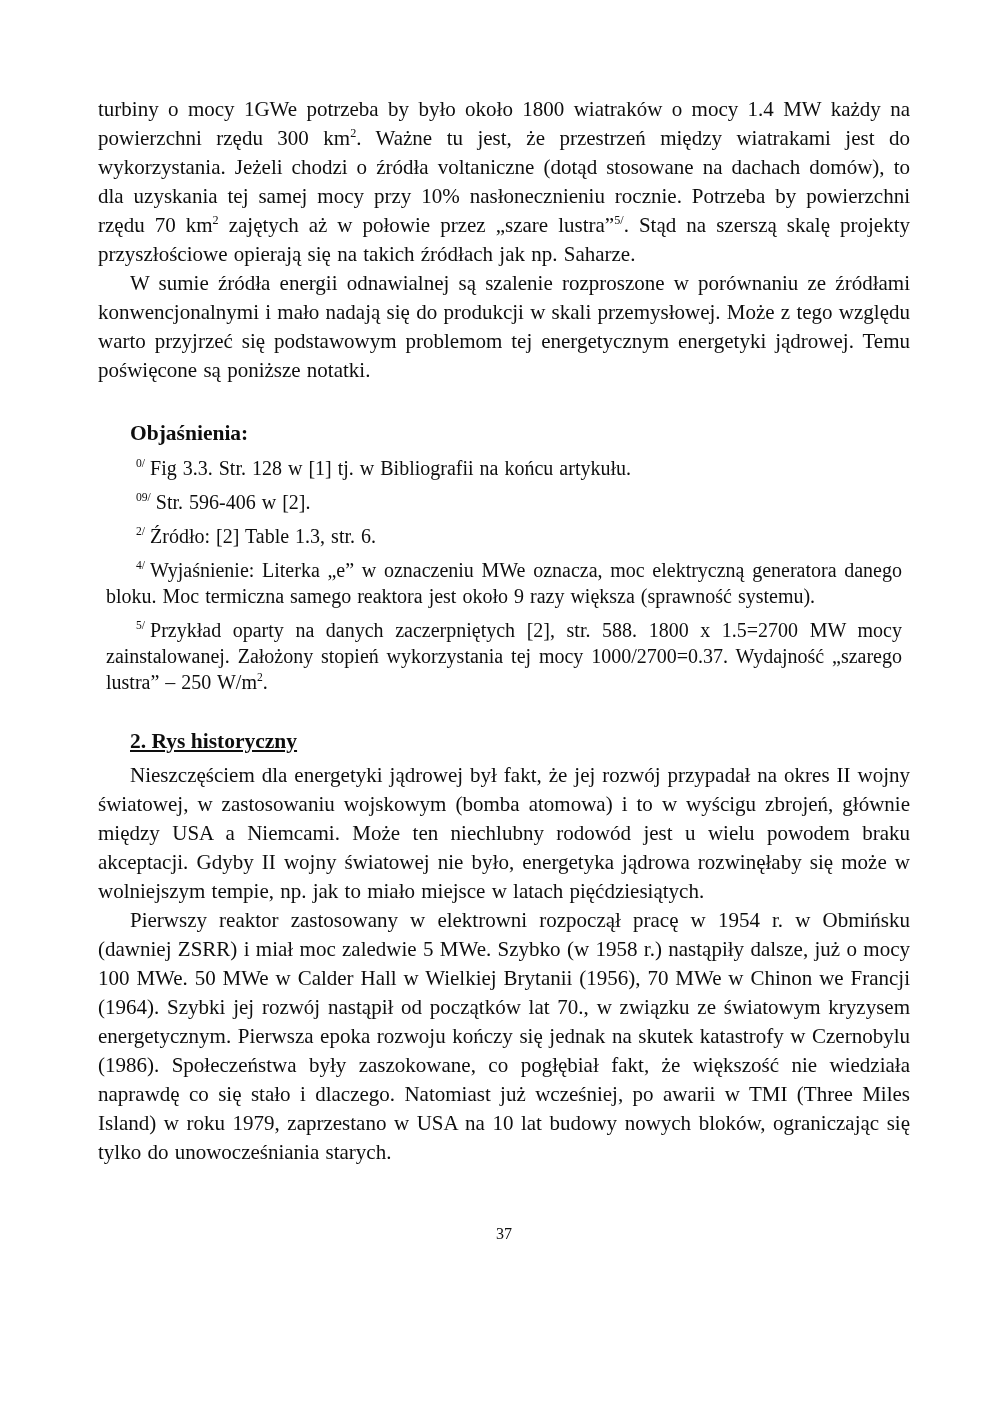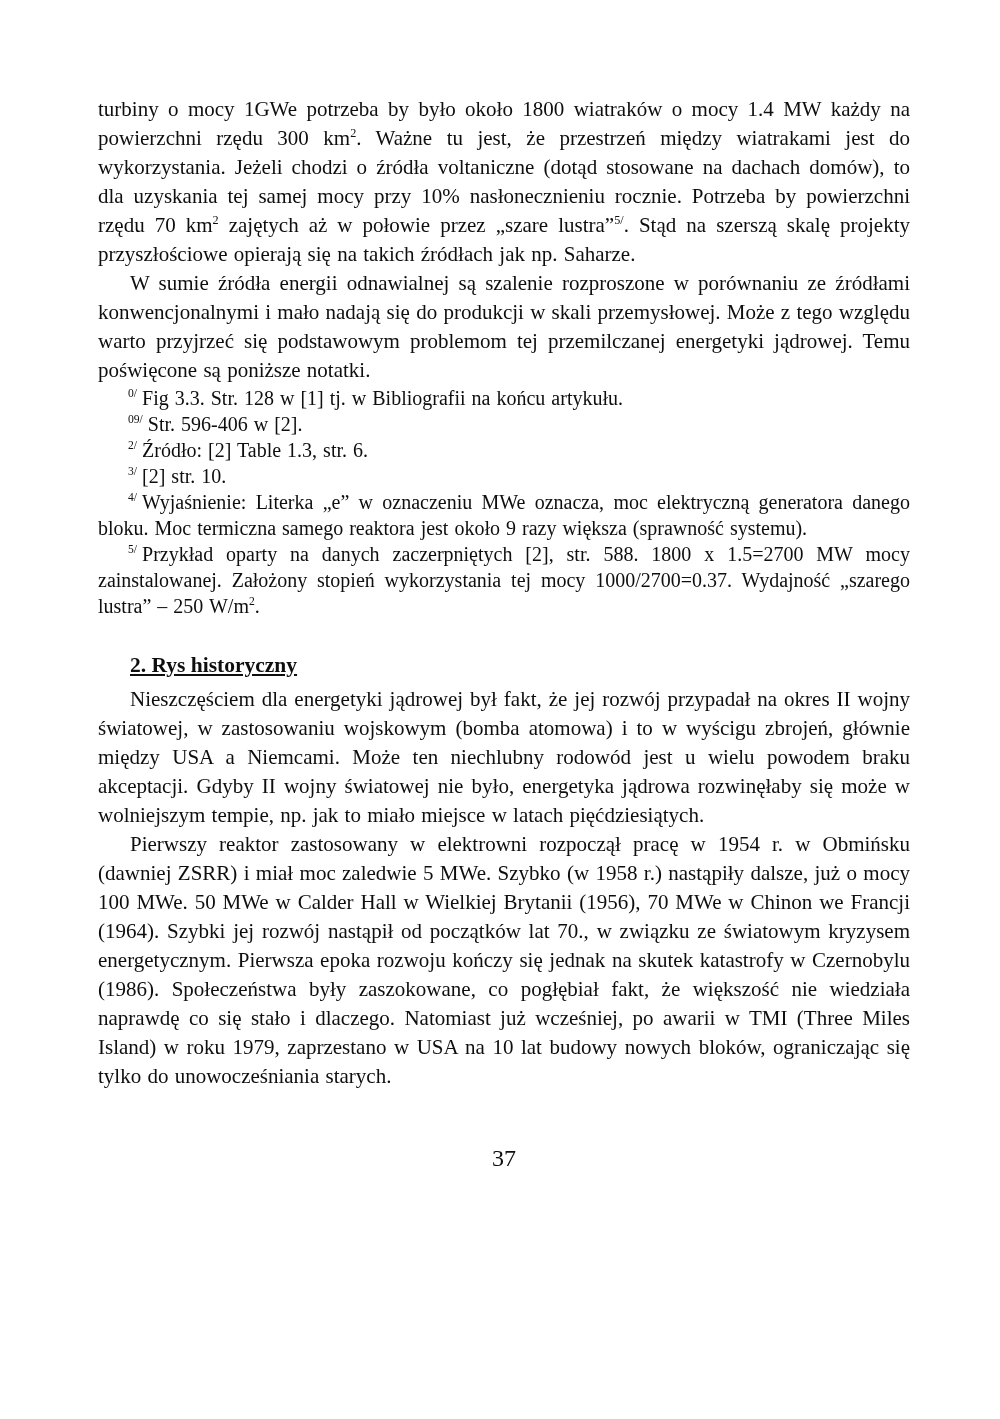--- a/index.html
+++ b/index.html
@@ -34,21 +34,21 @@
     text-indent: 0;
   }
   .subheading {
     margin: 34px 0 6px 0;
     font-size: 21.5px;
     line-height: 28px;
     font-weight: bold;
     text-indent: 32px;
   }
   .footnote {
-    margin: 0;
+    margin: 8px;
     font-size: 20px;
     line-height: 26px;
     text-align: justify;
     text-indent: 30px;
     word-spacing: 1px;
   }
   sup {
     font-size: 0.58em;
     line-height: 0;
     vertical-align: super;
@@ -56,43 +56,43 @@
   .fn-marker {
     margin-right: 5px;
   }
   .history-heading {
     margin-top: 32px;
     text-decoration: underline;
   }
   .page-number {
     margin-top: 52px;
     text-align: center;
-    font-size: 24px;
+    font-size: 16px;
     line-height: 30px;
   }
 </style>
 </head>
 <body>
 
 <div class="page">
   <div class="content">
 
     <p class="body-para no-indent">turbiny o mocy 1GWe potrzeba by było około 1800 wiatraków o mocy 1.4 MW każdy na powierzchni rzędu 300 km<sup>2</sup>. Ważne tu jest, że przestrzeń między wiatrakami jest do wykorzystania. Jeżeli chodzi o źródła voltaniczne (dotąd stosowane na dachach domów), to dla uzyskania tej samej mocy przy 10% nasłonecznieniu rocznie. Potrzeba by powierzchni rzędu 70 km<sup>2</sup> zajętych aż w połowie przez „szare lustra”<sup>5/</sup>. Stąd na szerszą skalę projekty przyszłościowe opierają się na takich źródłach jak np. Saharze.</p>
 
-    <p class="body-para">W sumie źródła energii odnawialnej są szalenie rozproszone w porównaniu ze źródłami konwencjonalnymi i mało nadają się do produkcji w skali przemysłowej. Może z tego względu warto przyjrzeć się podstawowym problemom tej przemilczanej energetyki jądrowej. Temu poświęcone są poniższe notatki.</p>
+    <p class="body-para">W sumie źródła energii odnawialnej są szalenie rozproszone w porównaniu ze źródłami konwencjonalnymi i mało nadają się do produkcji w skali przemysłowej. Może z tego względu warto przyjrzeć się podstawowym problemom tej energetycznym energetyki jądrowej. Temu poświęcone są poniższe notatki.</p>
 
+    <h2 class="subheading">Objaśnienia:</h2>
 
     <p class="footnote"><sup class="fn-marker">0/</sup><span>Fig 3.3. Str. 128 w [1] tj. w Bibliografii na końcu artykułu.</span></p>
 
     <p class="footnote"><sup class="fn-marker">09/</sup><span>Str. 596-406 w [2].</span></p>
 
 
     <p class="footnote"><sup class="fn-marker">2/</sup><span>Źródło: [2] Table 1.3, str. 6.</span></p>
 
-    <p class="footnote"><sup class="fn-marker">3/</sup><span>[2] str. 10.</span></p>
 
     <p class="footnote"><sup class="fn-marker">4/</sup><span>Wyjaśnienie: Literka „e” w oznaczeniu MWe oznacza, moc elektryczną generatora danego bloku. Moc termiczna samego reaktora jest około 9 razy większa (sprawność systemu).</span></p>
 
     <p class="footnote"><sup class="fn-marker">5/</sup><span>Przykład oparty na danych zaczerpniętych [2], str. 588. 1800 x 1.5=2700 MW mocy zainstalowanej. Założony stopień wykorzystania tej mocy 1000/2700=0.37. Wydajność „szarego lustra” – 250 W/m<sup>2</sup>.</span></p>
 
     <h2 class="subheading history-heading">2. Rys historyczny</h2>
 
     <p class="body-para">Nieszczęściem dla energetyki jądrowej był fakt, że jej rozwój przypadał na okres II wojny światowej, w zastosowaniu wojskowym (bomba atomowa) i to w wyścigu zbrojeń, głównie między USA a Niemcami. Może ten niechlubny rodowód jest u wielu powodem braku akceptacji. Gdyby II wojny światowej nie było, energetyka jądrowa rozwinęłaby się może w wolniejszym tempie, np. jak to miało miejsce w latach pięćdziesiątych.</p>
 
     <p class="body-para">Pierwszy reaktor zastosowany w elektrowni rozpoczął pracę w 1954 r. w Obmińsku (dawniej ZSRR) i miał moc zaledwie 5 MWe. Szybko (w 1958 r.) nastąpiły dalsze, już o mocy 100 MWe. 50 MWe w Calder Hall w Wielkiej Brytanii (1956), 70 MWe w Chinon we Francji (1964). Szybki jej rozwój nastąpił od początków lat 70., w związku ze światowym kryzysem energetycznym. Pierwsza epoka rozwoju kończy się jednak na skutek katastrofy w Czernobylu (1986). Społeczeństwa były zaszokowane, co pogłębiał fakt, że większość nie wiedziała naprawdę co się stało i dlaczego. Natomiast już wcześniej, po awarii w TMI (Three Miles Island) w roku 1979, zaprzestano w USA na 10 lat budowy nowych bloków, ograniczając się tylko do unowocześniania starych.</p>

